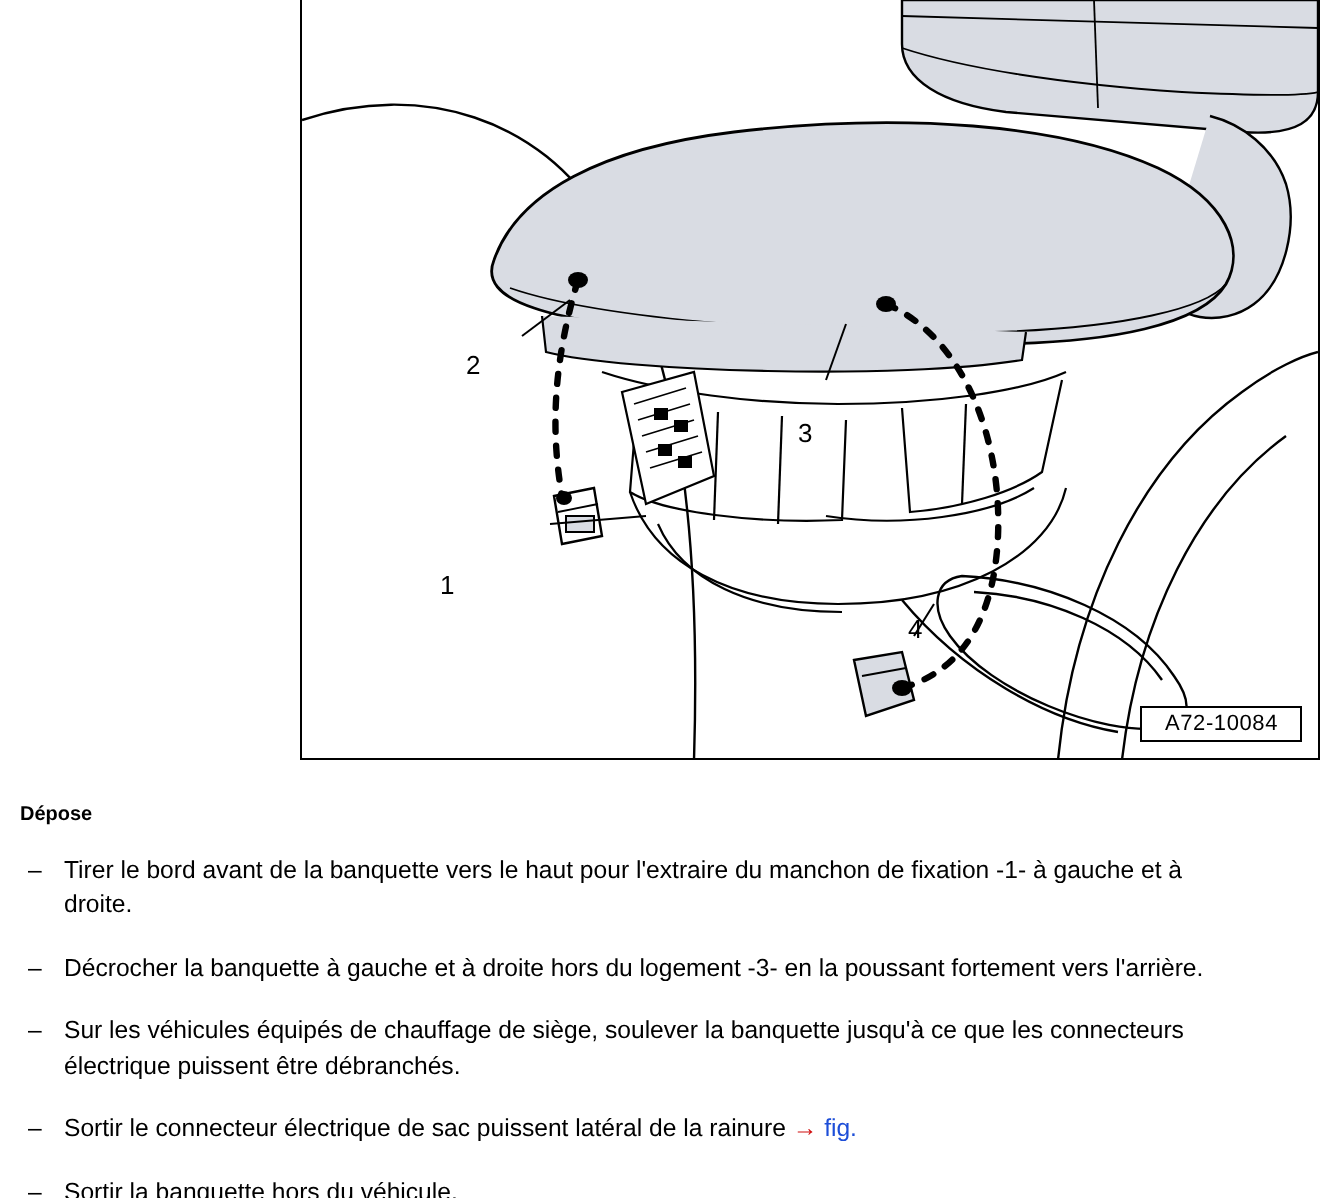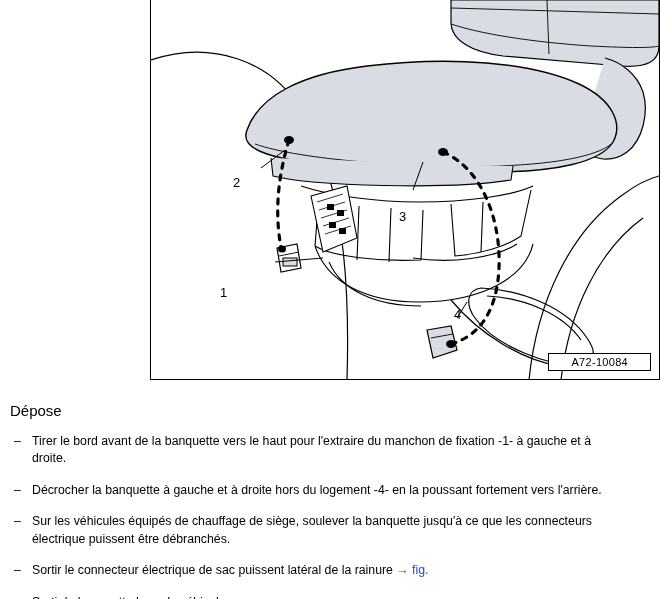--- a/index.html
+++ b/index.html
@@ -19,41 +19,41 @@
     border-top:none;
     box-sizing:border-box;
     background:#fff;
     overflow:hidden;
   }
   .figure-svg{position:absolute;left:0;top:0;}
   .fig-code{
     position:absolute;
     right:8px;bottom:8px;
     border:1px solid #000;
-    padding:2px 22px;
+    padding:2px 11px;
     font-size:11px;
     background:#fff;
     letter-spacing:0.3px;
   }
   .callout{
     position:absolute;
     font-size:13px;
     font-weight:normal;
     color:#000;
   }
   .doc{
     position:absolute;
     left:0;top:390px;
     width:660px;
     padding:0 10px 0 8px;
     box-sizing:border-box;
   }
   .doc h2{
-    font-size:15px;
-    font-weight:normal;
+    font-size:10px;
+    font-weight:bold;
     margin:12px 0 14px 0;
     padding-left:2px;
   }
   ul.steps{
     list-style:none;
     margin:0;padding:0;
   }
   ul.steps li{
     position:relative;
     padding-left:24px;
@@ -184,21 +184,21 @@
 <div class="doc">
   <h2>Dépose</h2>
 
   <ul class="steps">
     <li>
       <span class="dash">–</span>
       <span>Tirer le bord avant de la banquette vers le haut pour l'extraire du manchon de fixation -1- à gauche et à droite.</span>
     </li>
     <li>
       <span class="dash">–</span>
-      <span>Décrocher la banquette à gauche et à droite hors du logement -4- en la poussant fortement vers l'arrière.</span>
+      <span>Décrocher la banquette à gauche et à droite hors du logement -3- en la poussant fortement vers l'arrière.</span>
     </li>
     <li>
       <span class="dash">–</span>
       <span>Sur les véhicules équipés de chauffage de siège, soulever la banquette jusqu'à ce que les connecteurs électrique puissent être débranchés.</span>
     </li>
     <li>
       <span class="dash">–</span>
       <span>Sortir le connecteur électrique de sac puissent latéral de la rainure</span>
       <span class="arrow">→</span>
       <span class="link">fig.</span>

